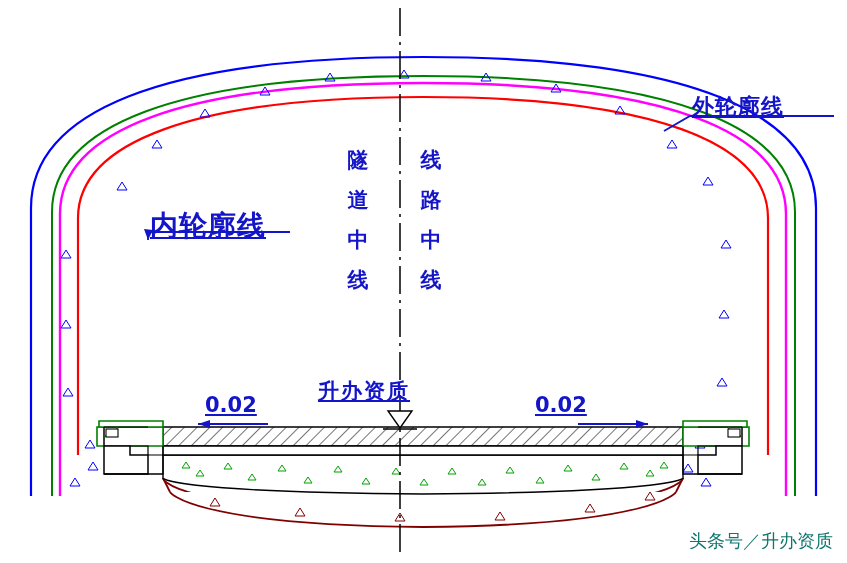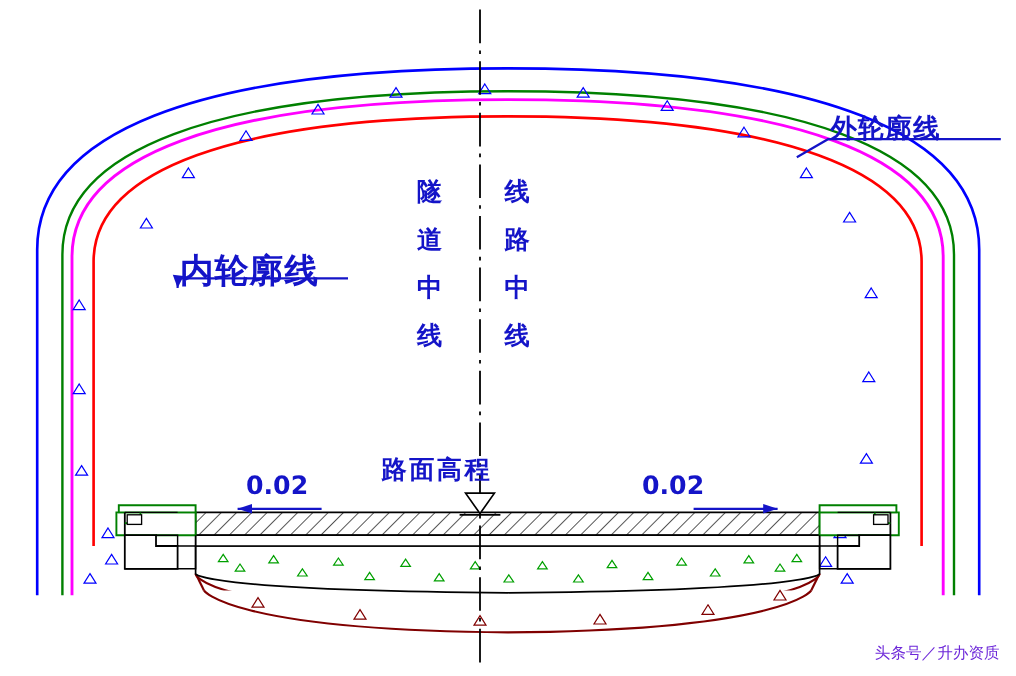--- a/index.html
+++ b/index.html
@@ -19,20 +19,21 @@
     left: 0; top: 0;
     width: 847px;
     height: 563px;
   }
   .lbl {
     position: absolute;
     color: #1414c8;
     font-weight: bold;
     white-space: nowrap;
     font-family: "DejaVu Sans", "Liberation Sans", sans-serif;
+    text-decoration: underline;
   }
   .lbl-outer {
     left: 692px;
     top: 92px;
     font-size: 22px;
     letter-spacing: 1px;
   }
   .lbl-inner {
     left: 150px;
     top: 207px;
@@ -63,22 +64,22 @@
   }
   .lbl-slope-right {
     left: 535px;
     top: 393px;
     font-size: 21px;
   }
   .watermark {
     position: absolute;
     right: 14px;
     bottom: 10px;
-    font-size: 13px;
-    color: #6d28d9;
+    font-size: 18px;
+    color: #0f766e;
     font-family: "DejaVu Sans", "Liberation Sans", sans-serif;
     white-space: nowrap;
   }
 </style>
 </head>
 <body>
 
 <svg id="canvas" viewBox="0 0 847 563">
   <defs>
     <pattern id="hatch45" width="9" height="9" patternTransform="rotate(45)" patternUnits="userSpaceOnUse">
@@ -259,17 +260,17 @@
   <div>线</div>
 </div>
 
 <div class="vcol vcol-right">
   <div>线</div>
   <div>路</div>
   <div>中</div>
   <div>线</div>
 </div>
 
-<div class="lbl lbl-elev">路面高程</div>
+<div class="lbl lbl-elev">升办资质</div>
 <div class="lbl lbl-slope-left">0.02</div>
 <div class="lbl lbl-slope-right">0.02</div>
 
 <div class="watermark">头条号／升办资质</div>
 
 </body></html>

